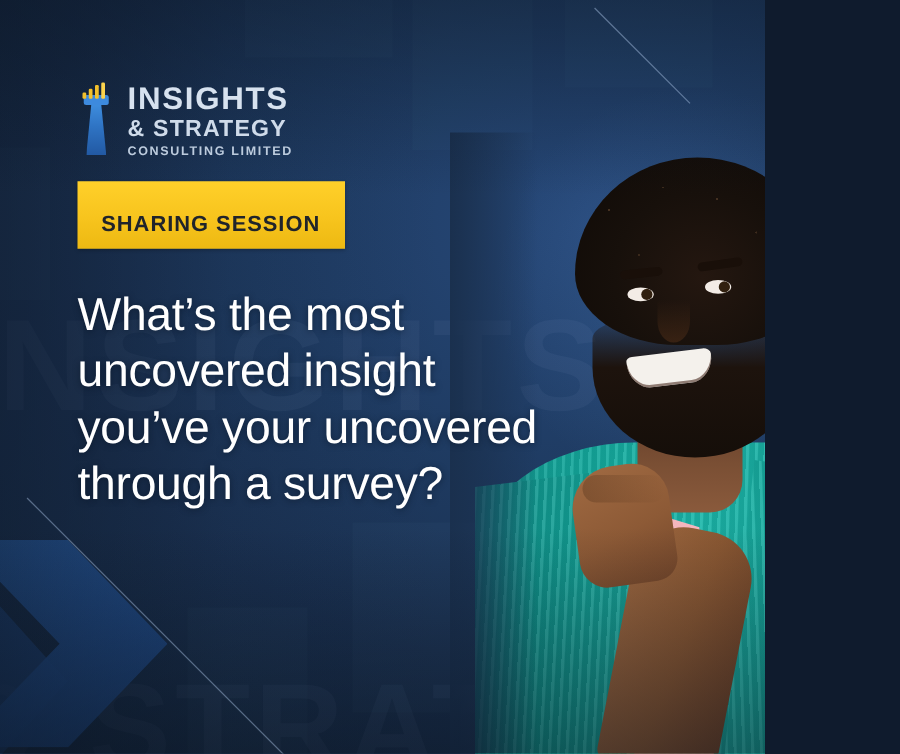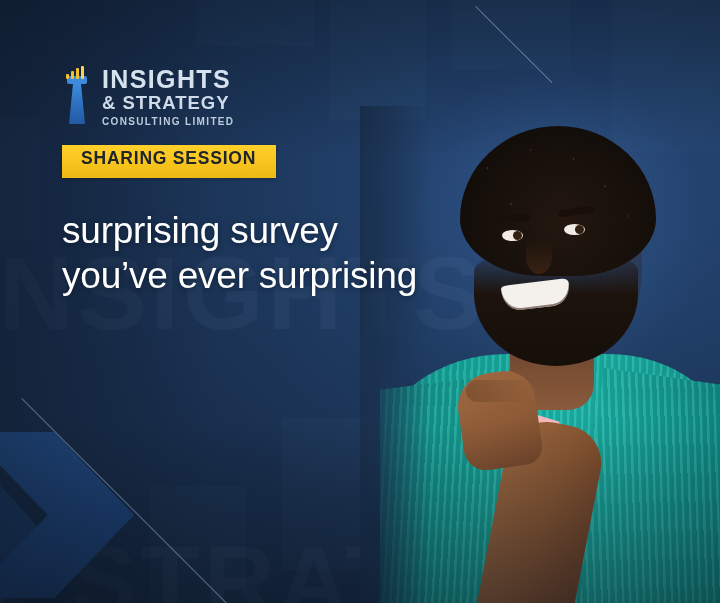--- a/index.html
+++ b/index.html
@@ -5,21 +5,21 @@
 <style>
   html, body {
     margin: 0;
     padding: 0;
     background: #0f1b2d;
   }
   * { box-sizing: border-box; }
 
   .canvas {
     position: relative;
-    width: 720px;
+    width: 612px;
     height: 603px;
     overflow: hidden;
     font-family: "Liberation Sans", sans-serif;
     background: #1c3453;
     -webkit-font-smoothing: antialiased;
   }
 
   
   .bg-base {
     position: absolute;
@@ -343,21 +343,21 @@
   }
 
   
   .badge {
     display: inline-block;
     background: linear-gradient(180deg, #ffd02a 0%, #f7c41d 55%, #edb912 100%);
     color: #20242b;
     font-size: 17.5px;
     font-weight: 700;
     letter-spacing: 0.045em;
-    padding: 3px 20px 9px 19px;
+    padding: 24px 20px 9px 19px;
     text-transform: uppercase;
     white-space: nowrap;
     box-shadow: 0 1px 3px rgba(0,0,0,.28);
   }
 
   
   .headline {
     margin-top: 30px;
     color: #ffffff;
     font-size: 37px;
@@ -445,18 +445,20 @@
       <div class="logo-text">
         <div class="logo-line1">INSIGHTS</div>
         <div class="logo-line2">&amp; STRATEGY</div>
         <div class="logo-line3">CONSULTING LIMITED</div>
       </div>
     </div>
 
     <div class="badge">SHARING SESSION</div>
 
     <div class="headline">
-      <div>surprising survey</div>
-      <div>you’ve ever surprising</div>
+      <div>What’s the most</div>
+      <div>uncovered insight</div>
+      <div>you’ve your uncovered</div>
+      <div>through a survey?</div>
     </div>
 
   </div>
 </div>
 
 </body></html>

